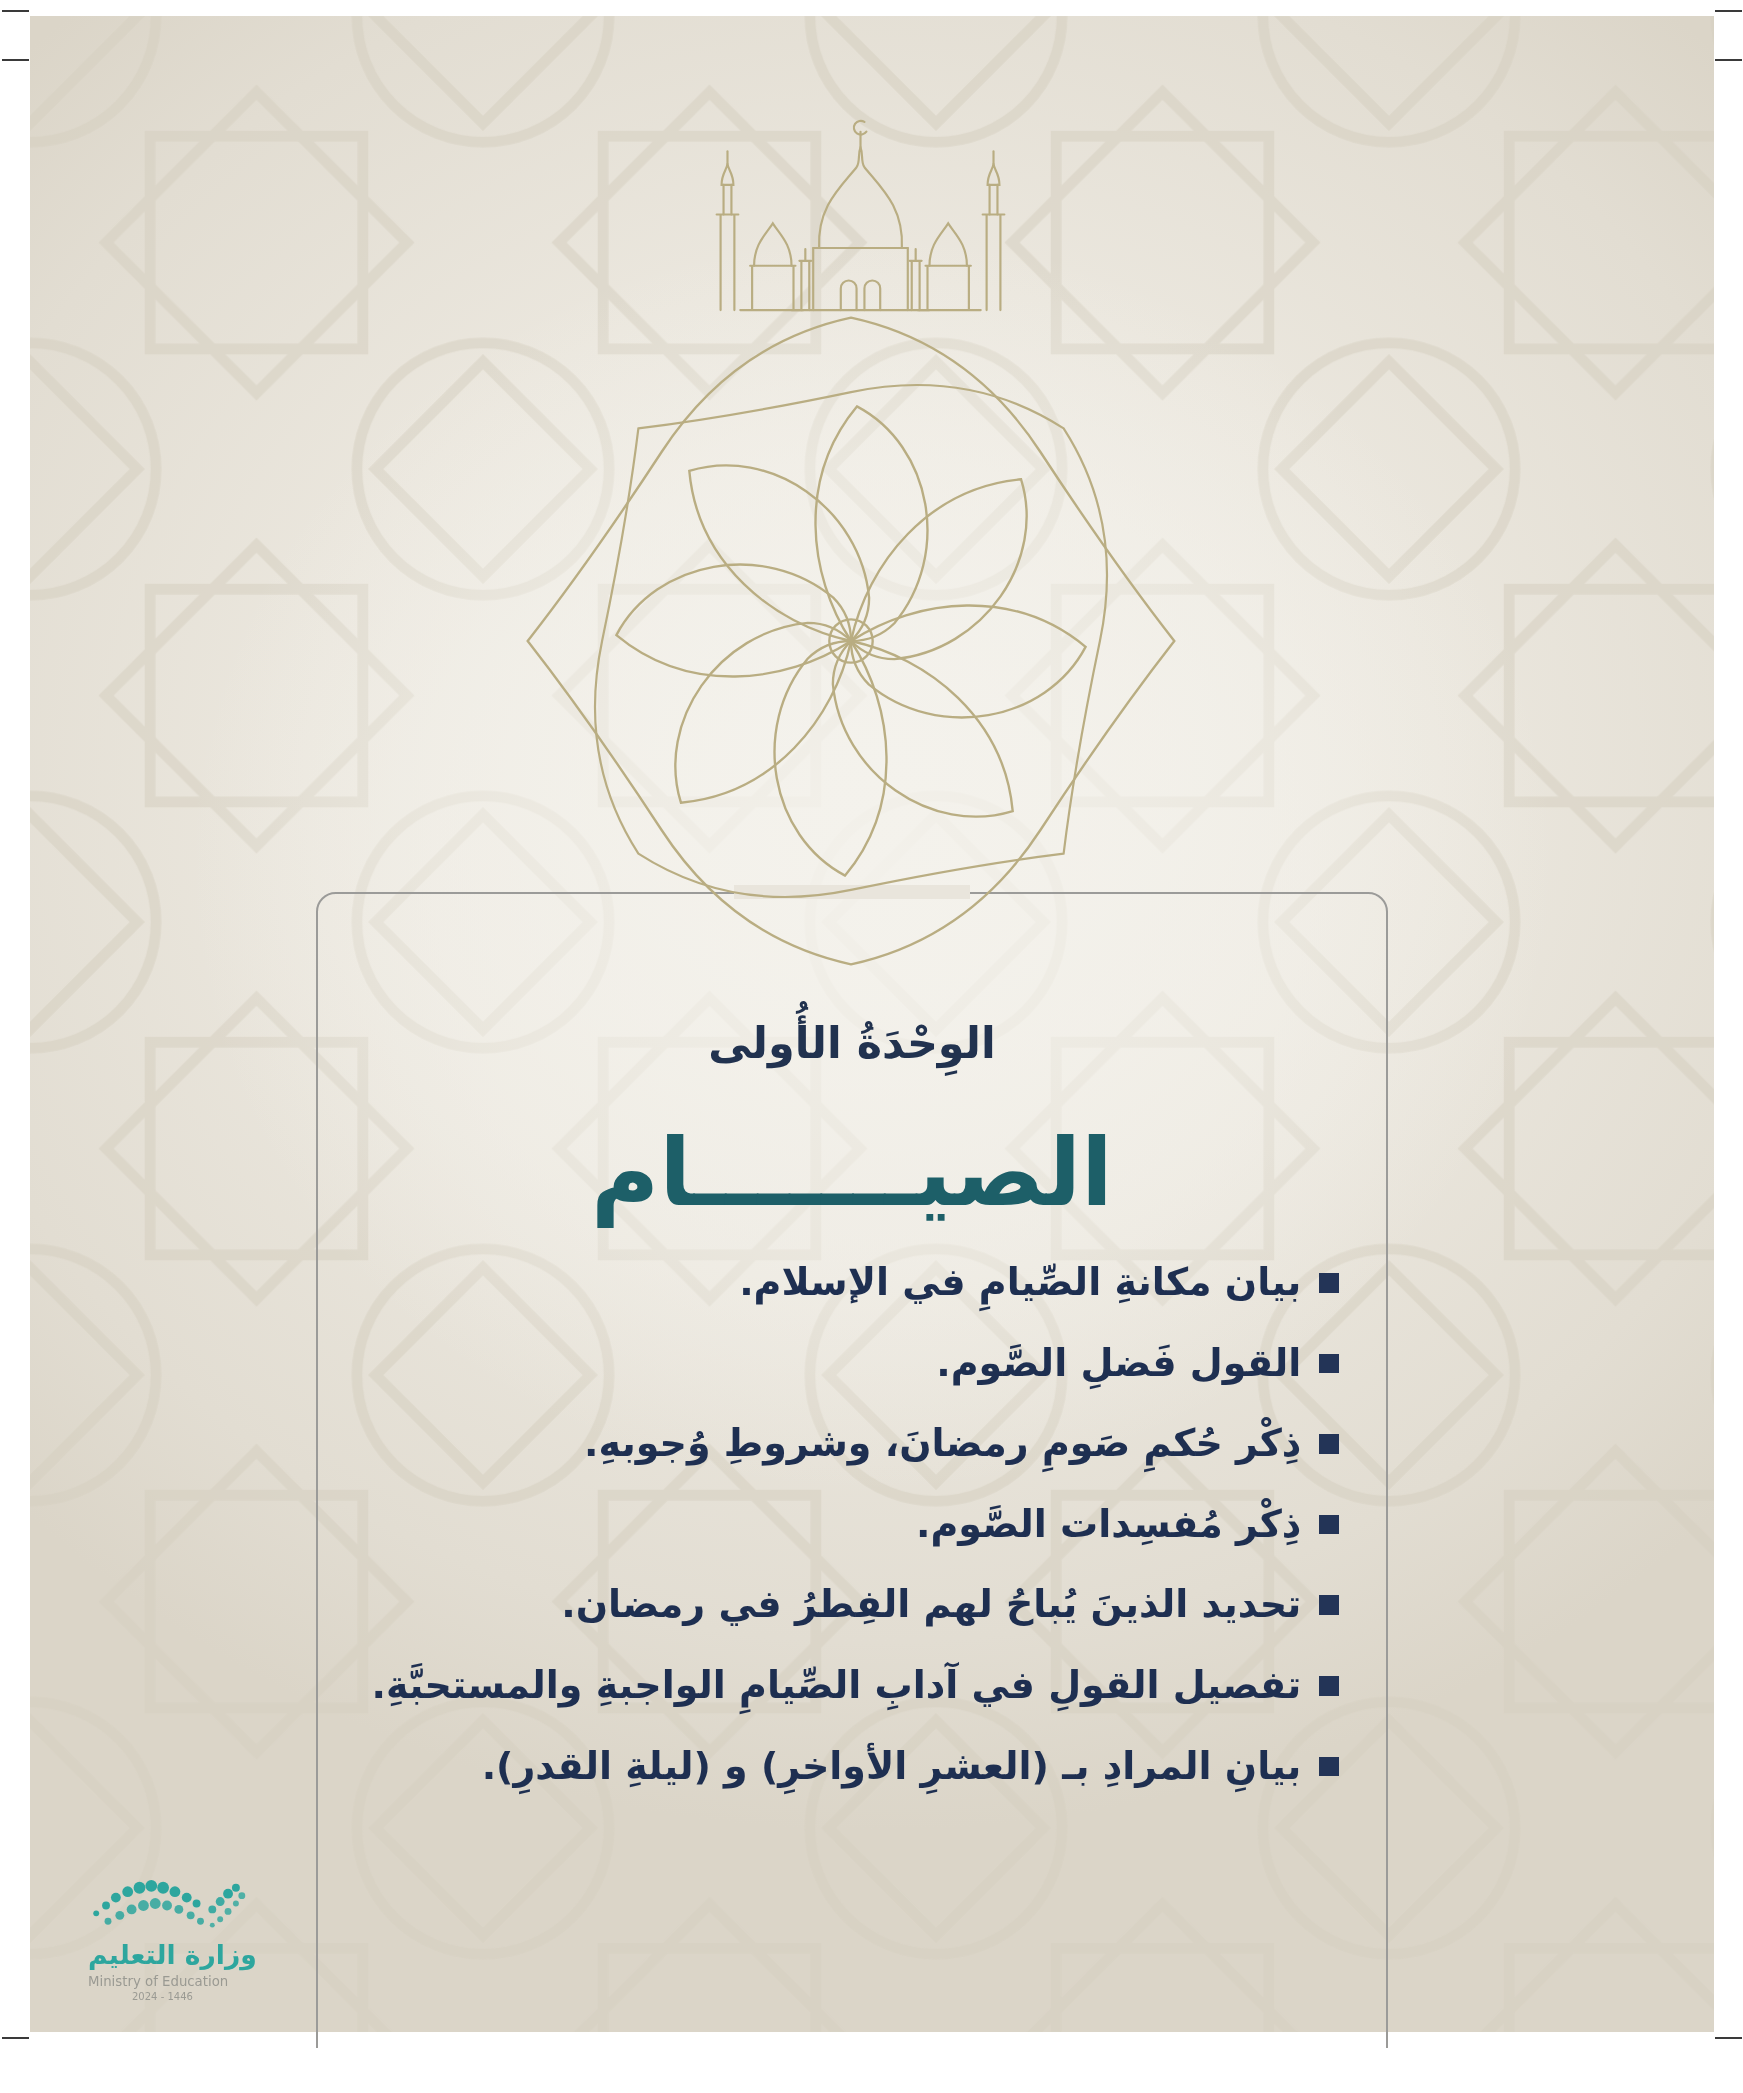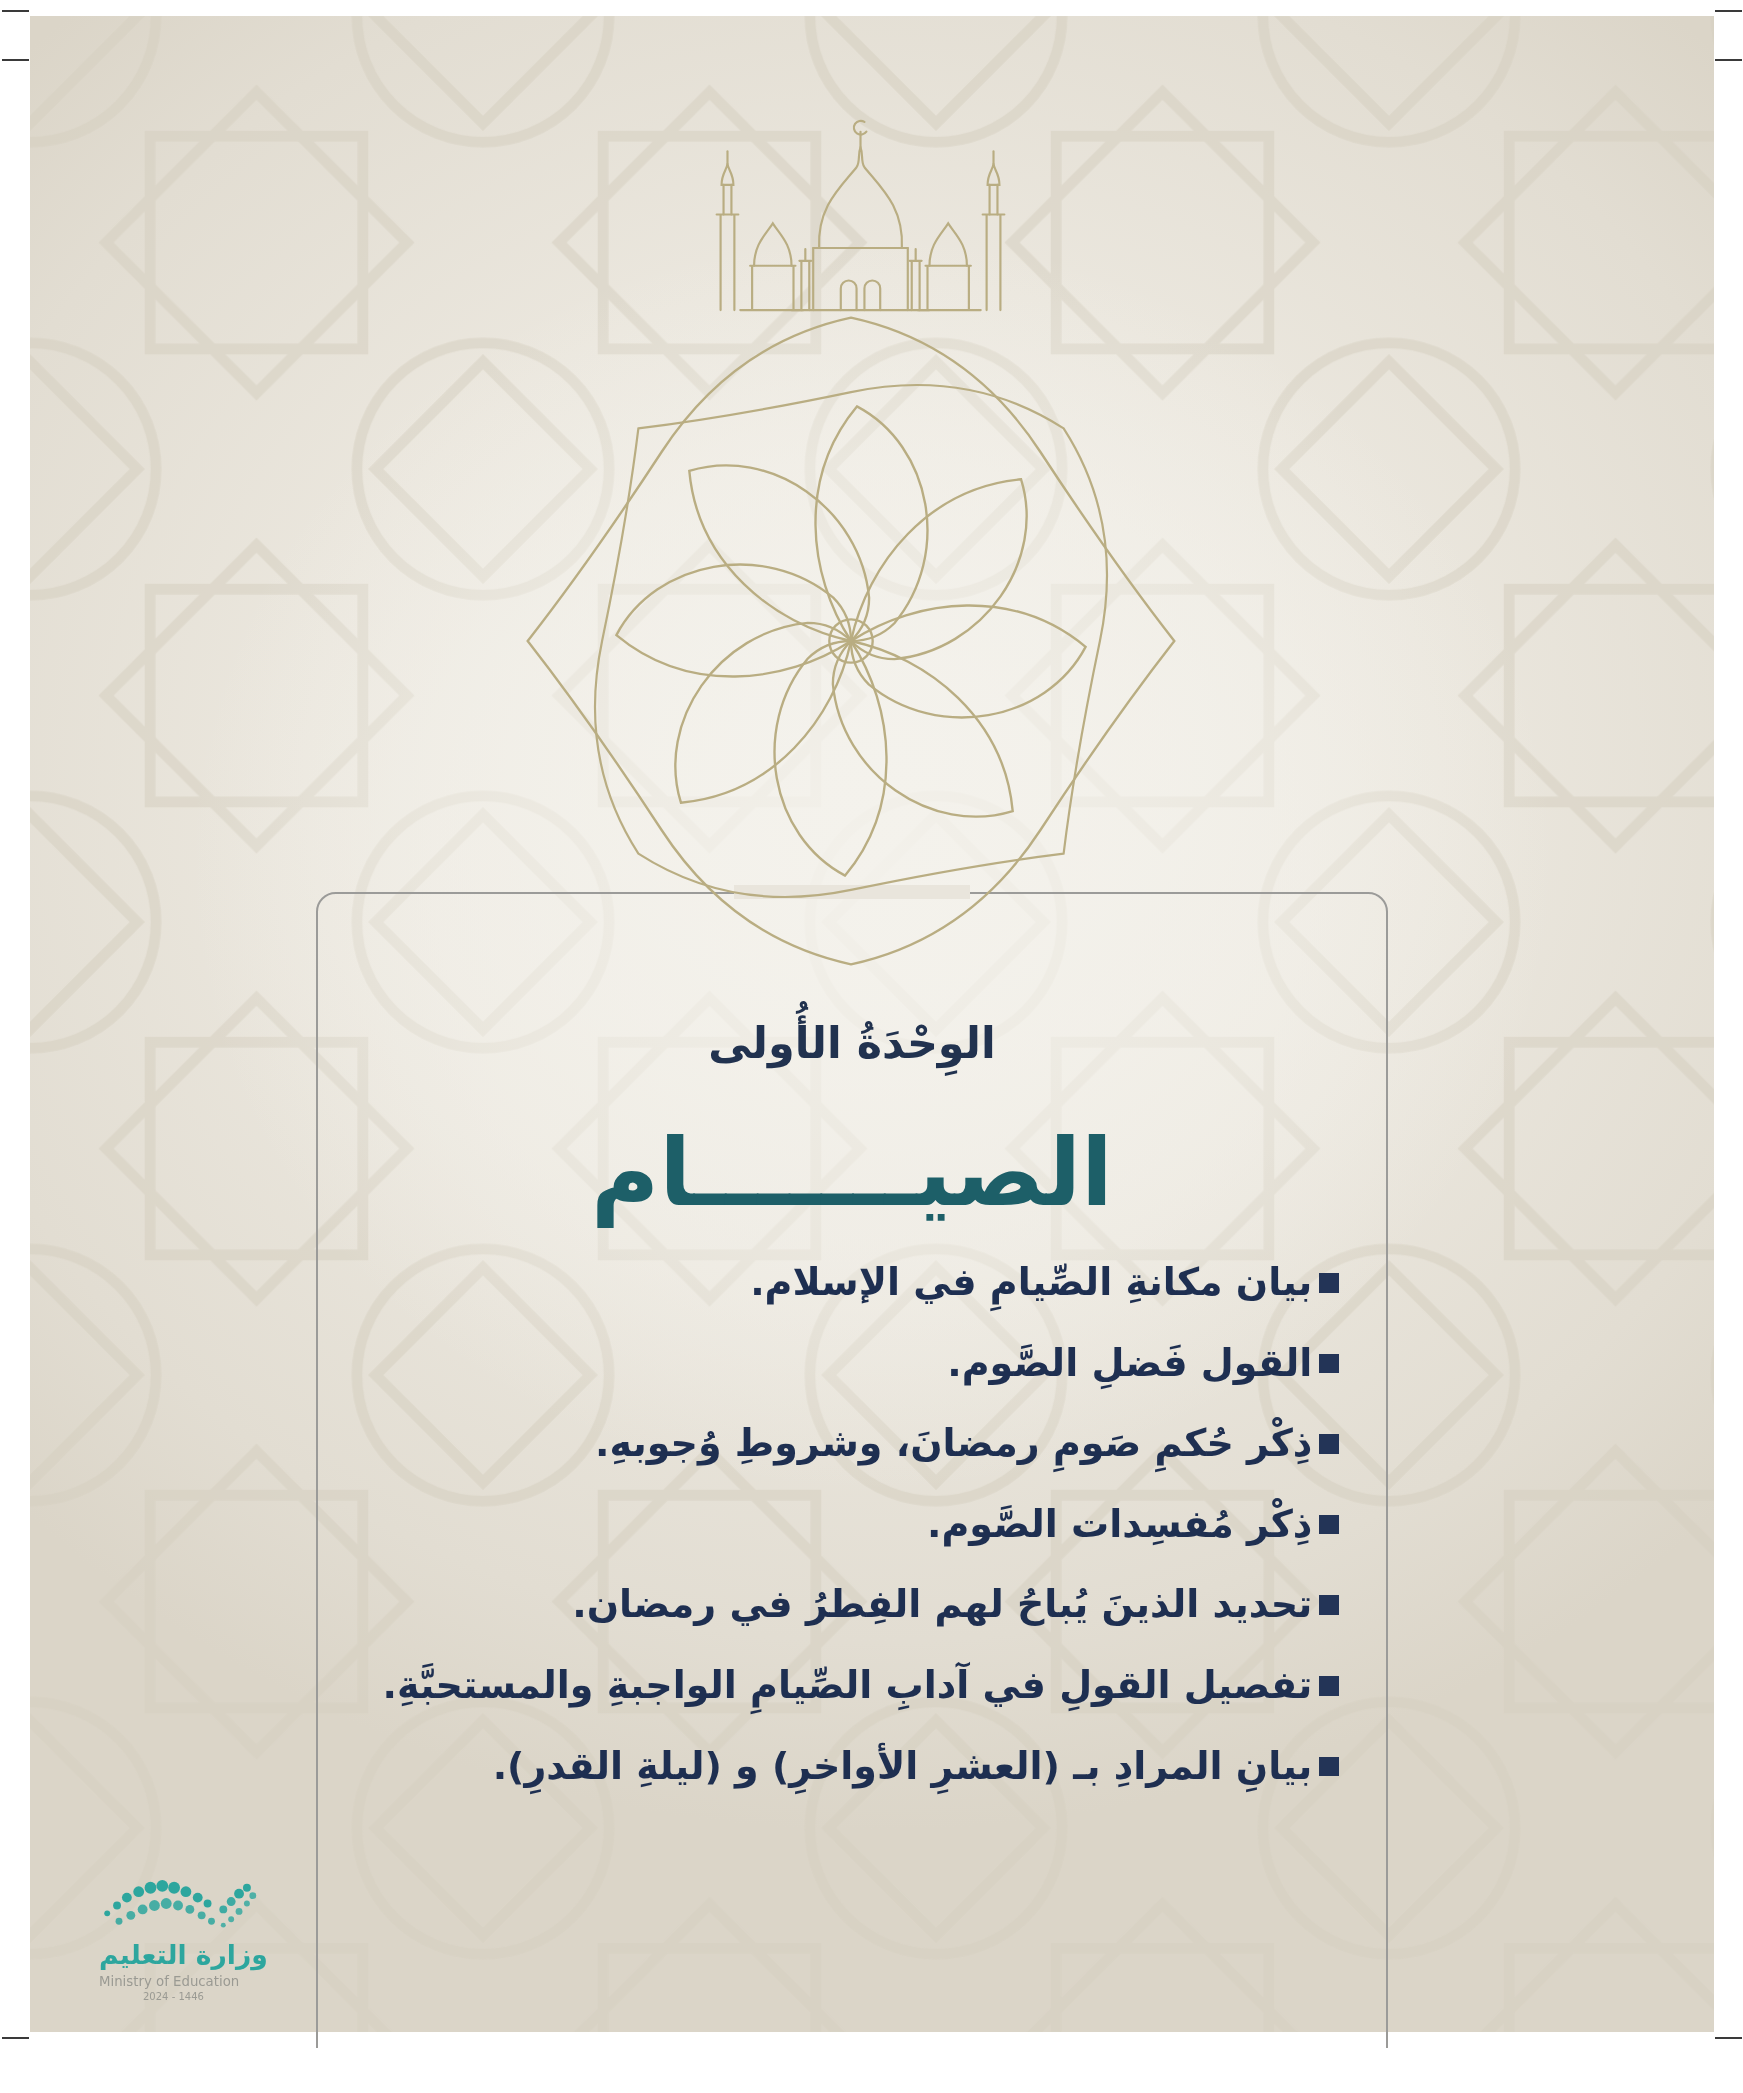--- a/index.html
+++ b/index.html
@@ -49,40 +49,40 @@
     margin-top:51px; text-align:center;
     font-size:93px; font-weight:bold;
     color:var(--title-teal,#1d5f68);
   }
   .intro {
     margin:75px 47px 0 39px; text-align:right;
     font-size:39px; font-weight:bold; line-height:1.3;
     color:var(--intro-blue,#175672);
   }
   .objectives { margin:33px 47px 0 39px; }
-  .objective { display:flex; align-items:center; gap:7px; margin-bottom:35px; }
+  .objective { display:flex; align-items:center; gap:18px; margin-bottom:35px; }
   .bullet {
     width:19.7px; height:19.7px; flex:0 0 auto;
     background:var(--bullet-navy,#233457);
   }
   .objective-text {
     font-size:38px; font-weight:bold; line-height:1.2;
     color:var(--objective-navy,#1e2f51);
   }
 
   .crop {
     position:absolute; width:26.6px; height:2px;
     background:var(--crop-mark,#3a3a3a); z-index:10;
   }
   .crop.tl1{left:2px;top:9.9px} .crop.tl2{left:2px;top:59px}
   .crop.tr1{left:1715px;top:9.9px} .crop.tr2{left:1715px;top:59px}
   .crop.bl1{left:2px;top:2037px} .crop.bl2{left:2px;top:2082px}
   .crop.br1{left:1715px;top:2037px} .crop.br2{left:1715px;top:2082px}
 
-  .logo { position:absolute; left:99px; top:1874px; width:197px; z-index:5; text-align:left; }
+  .logo { position:absolute; left:88px; top:1874px; width:197px; z-index:5; text-align:left; }
   .logo-ar { color:var(--logo-teal,#2da69e); font-size:26.6px; font-weight:bold; margin-top:0; }
   .logo-en { color:var(--logo-gray,#9a9a93); font-size:13.3px; margin-top:3.9px; }
   .logo-year { color:var(--logo-gray,#9a9a93); font-size:10px; margin-top:2px;margin-left:44px; }
 </style>
 </head>
 <body>
 
 <div class="page">
 
   <div class="crop tl1"></div>

